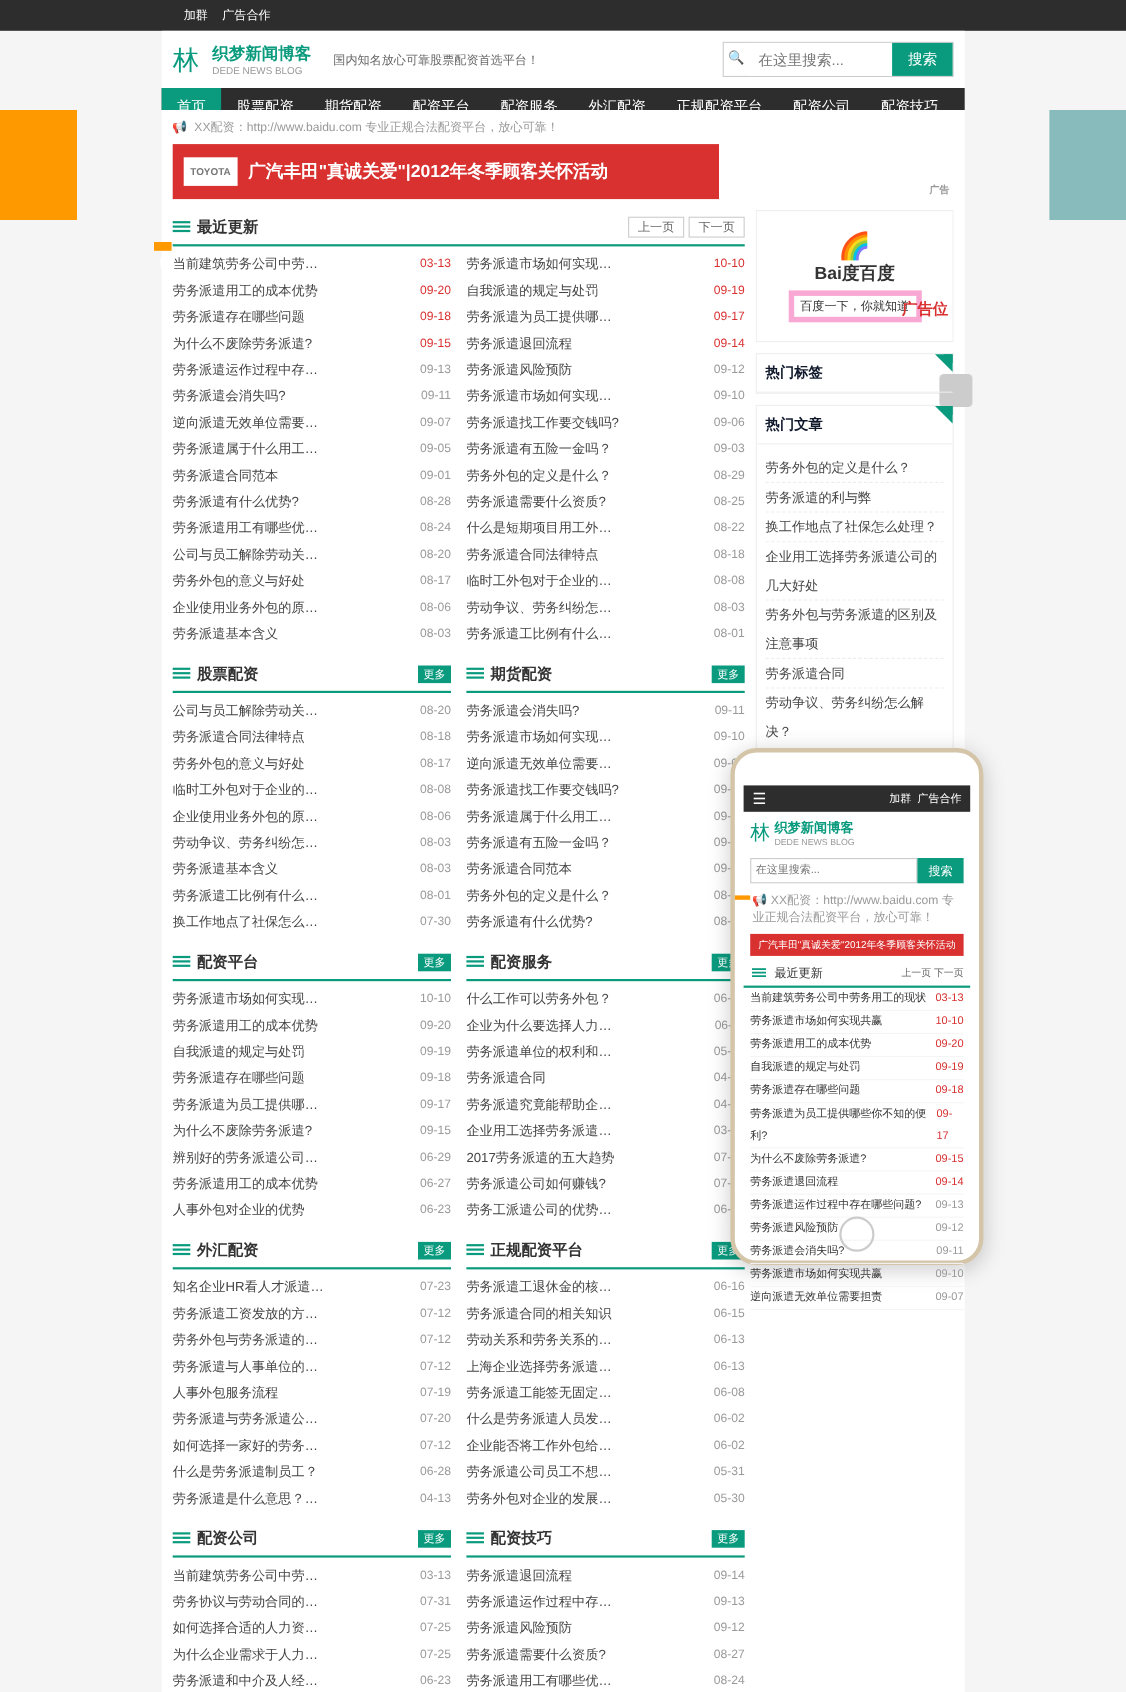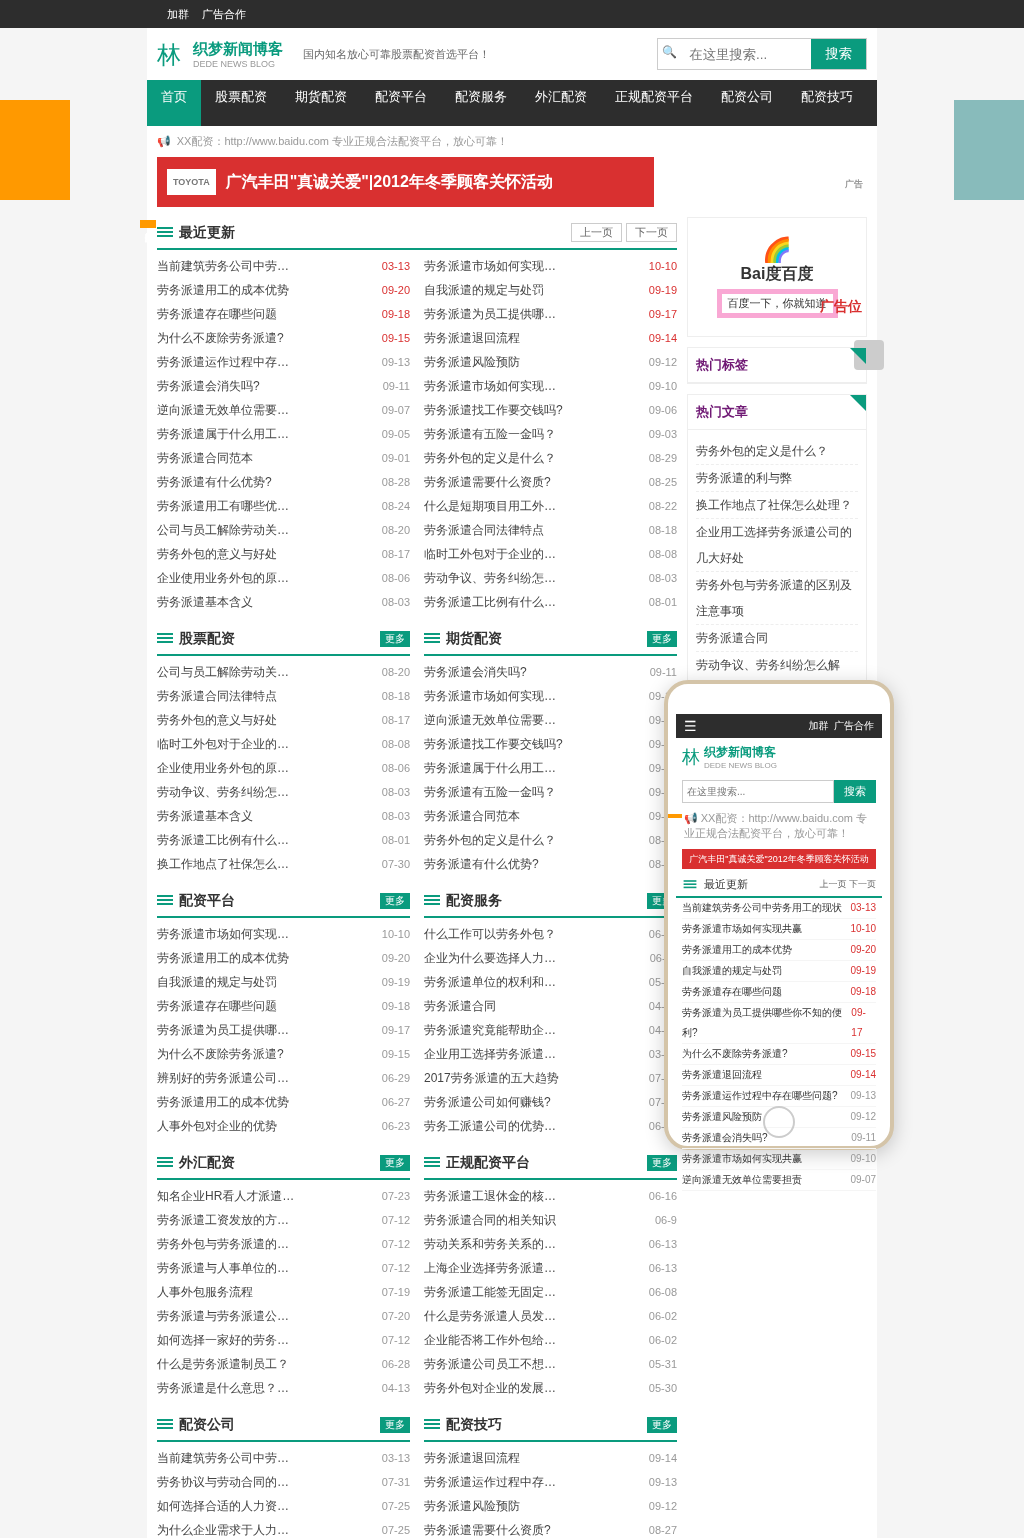--- a/index.html
+++ b/index.html
@@ -12,29 +12,29 @@
 .header{display:flex;align-items:center;padding:10px;gap:20px}
 .logo{display:flex;align-items:center;gap:6px}
 .logo-ico{width:30px;height:30px;color:#0a9b7e;font-size:24px}
 .logo-txt{display:flex;flex-direction:column}
 .logo-t1{font-weight:bold;color:#0a9b7e;font-size:15px}
 .logo-t2{font-size:9px;color:#999}
 .slogan{font-size:11px;color:#666}
 .searchbox{margin-left:auto;display:flex;border:1px solid #ccc}
 .searchbox input{border:none;padding:6px 8px;width:130px;outline:none}
 .searchbox button{background:#0a9b7e;color:#fff;border:none;padding:6px 14px;cursor:pointer}
-.nav{background:#2d2d2d;height:46px;display:flex}
+.nav{background:#2d2d2d;height:20px;display:flex}
 .nav a{color:#fff;padding:0 14px;line-height:34px;font-size:13px}
 .nav a.active{background:#0a9b7e}
 .notice{padding:8px 10px;font-size:11px;color:#999;display:flex;align-items:center;gap:6px}
 .notice-ico{color:#0a9b7e}
 .banner{margin:0 10px 10px}
 .banner-img{height:50px;background:linear-gradient(90deg,#d93030 70%,#fff 70%);display:flex;align-items:center;color:#fff;font-size:16px;font-weight:bold;padding:0 10px;position:relative}
 .banner-logo{background:#fff;color:#777;font-size:9px;padding:8px 6px;margin-right:10px}
-.banner-tag{position:absolute;right:4px;bottom:16px;font-size:9px;color:#999}
+.banner-tag{position:absolute;right:4px;bottom:2px;font-size:9px;color:#999}
 .main{display:flex;gap:10px;padding:0 10px 10px}
 .left{flex:1}
 .right{width:180px}
 .sec{margin-bottom:10px}
 .sec-hd{display:flex;align-items:center;border-bottom:2px solid #0a9b7e;padding:6px 0}
 .sec-ico{width:16px;height:12px;margin-right:6px;display:inline-flex;flex-direction:column;gap:2px}
 .sec-ico span{height:2px;background:#0a9b7e}
 .sec-title{font-size:14px;font-weight:bold;color:#333}
 .sec-more{margin-left:auto;background:#0a9b7e;color:#fff;font-size:10px;padding:1px 5px}
 .pager{margin-left:auto;display:flex;gap:4px}
@@ -44,21 +44,21 @@
 .list{padding-top:4px}
 .item{display:flex;justify-content:space-between;line-height:24px;font-size:12px}
 .item-t{color:#444;white-space:nowrap;overflow:hidden;text-overflow:ellipsis;max-width:140px}
 .item-d{color:#999;font-size:11px}
 .item-d.red,.item.hot .item-d{color:#d93030}
 .r-ad{height:120px;background:#fff;display:flex;flex-direction:column;align-items:center;justify-content:center;border:1px solid #eee;margin-bottom:10px;position:relative}
 .r-ad-logo{font-size:16px;font-weight:bold;color:#333}
 .r-ad-txt{font-size:11px;border:5px solid #f9a8d4;padding:2px 6px;margin-top:4px}
 .r-ad-label{position:absolute;right:4px;bottom:20px;color:#d93030;font-size:14px;font-weight:bold}
 .rbox{border:1px solid #eee;margin-bottom:10px}
-.rbox-hd{border-bottom:1px solid #eee;padding:8px;font-size:13px;color:#701a75;font-weight:bold;position:relative}
+.rbox-hd{border-bottom:1px solid #eee;padding:8px;font-size:13px;color:#0f172a;font-weight:bold;position:relative}
 .rbox-hd::after{content:"";position:absolute;right:0;top:0;border:8px solid transparent;border-top-color:#0a9b7e;border-right-color:#0a9b7e}
 .rbox-bd{padding:8px}
 .tags{display:flex;flex-wrap:wrap}
 .tag{width:50%;line-height:22px;font-size:11px;color:#555}
 .tag i{font-style:normal;color:#aaa}
 .rlist .ritem{line-height:26px;border-bottom:1px dashed #eee;font-size:12px;color:#444}
 .rlist .ritem:last-child{border:none}
 .side-ad{position:fixed;top:100px;width:70px;height:100px;background:#f90}
 .side-ad.l{left:0}
 .side-ad.r{right:0;background:#8bb}
@@ -549,21 +549,21 @@
                   <span class="sec-title">正规配资平台</span>
                   <a class="sec-more">更多</a>
                 </div>
                 <div class="list r">
                   <div class="item">
                     <span class="item-t">劳务派遣工退休金的核算方法</span>
                     <span class="item-d">06-16</span>
                   </div>
                   <div class="item">
                     <span class="item-t">劳务派遣合同的相关知识</span>
-                    <span class="item-d">06-9</span>
+                    <span class="item-d">06-15</span>
                   </div>
                   <div class="item">
                     <span class="item-t">劳动关系和劳务关系的区别</span>
                     <span class="item-d">06-13</span>
                   </div>
                   <div class="item">
                     <span class="item-t">上海企业选择劳务派遣公司的重要方面</span>
                     <span class="item-d">06-13</span>
                   </div>
                   <div class="item">

